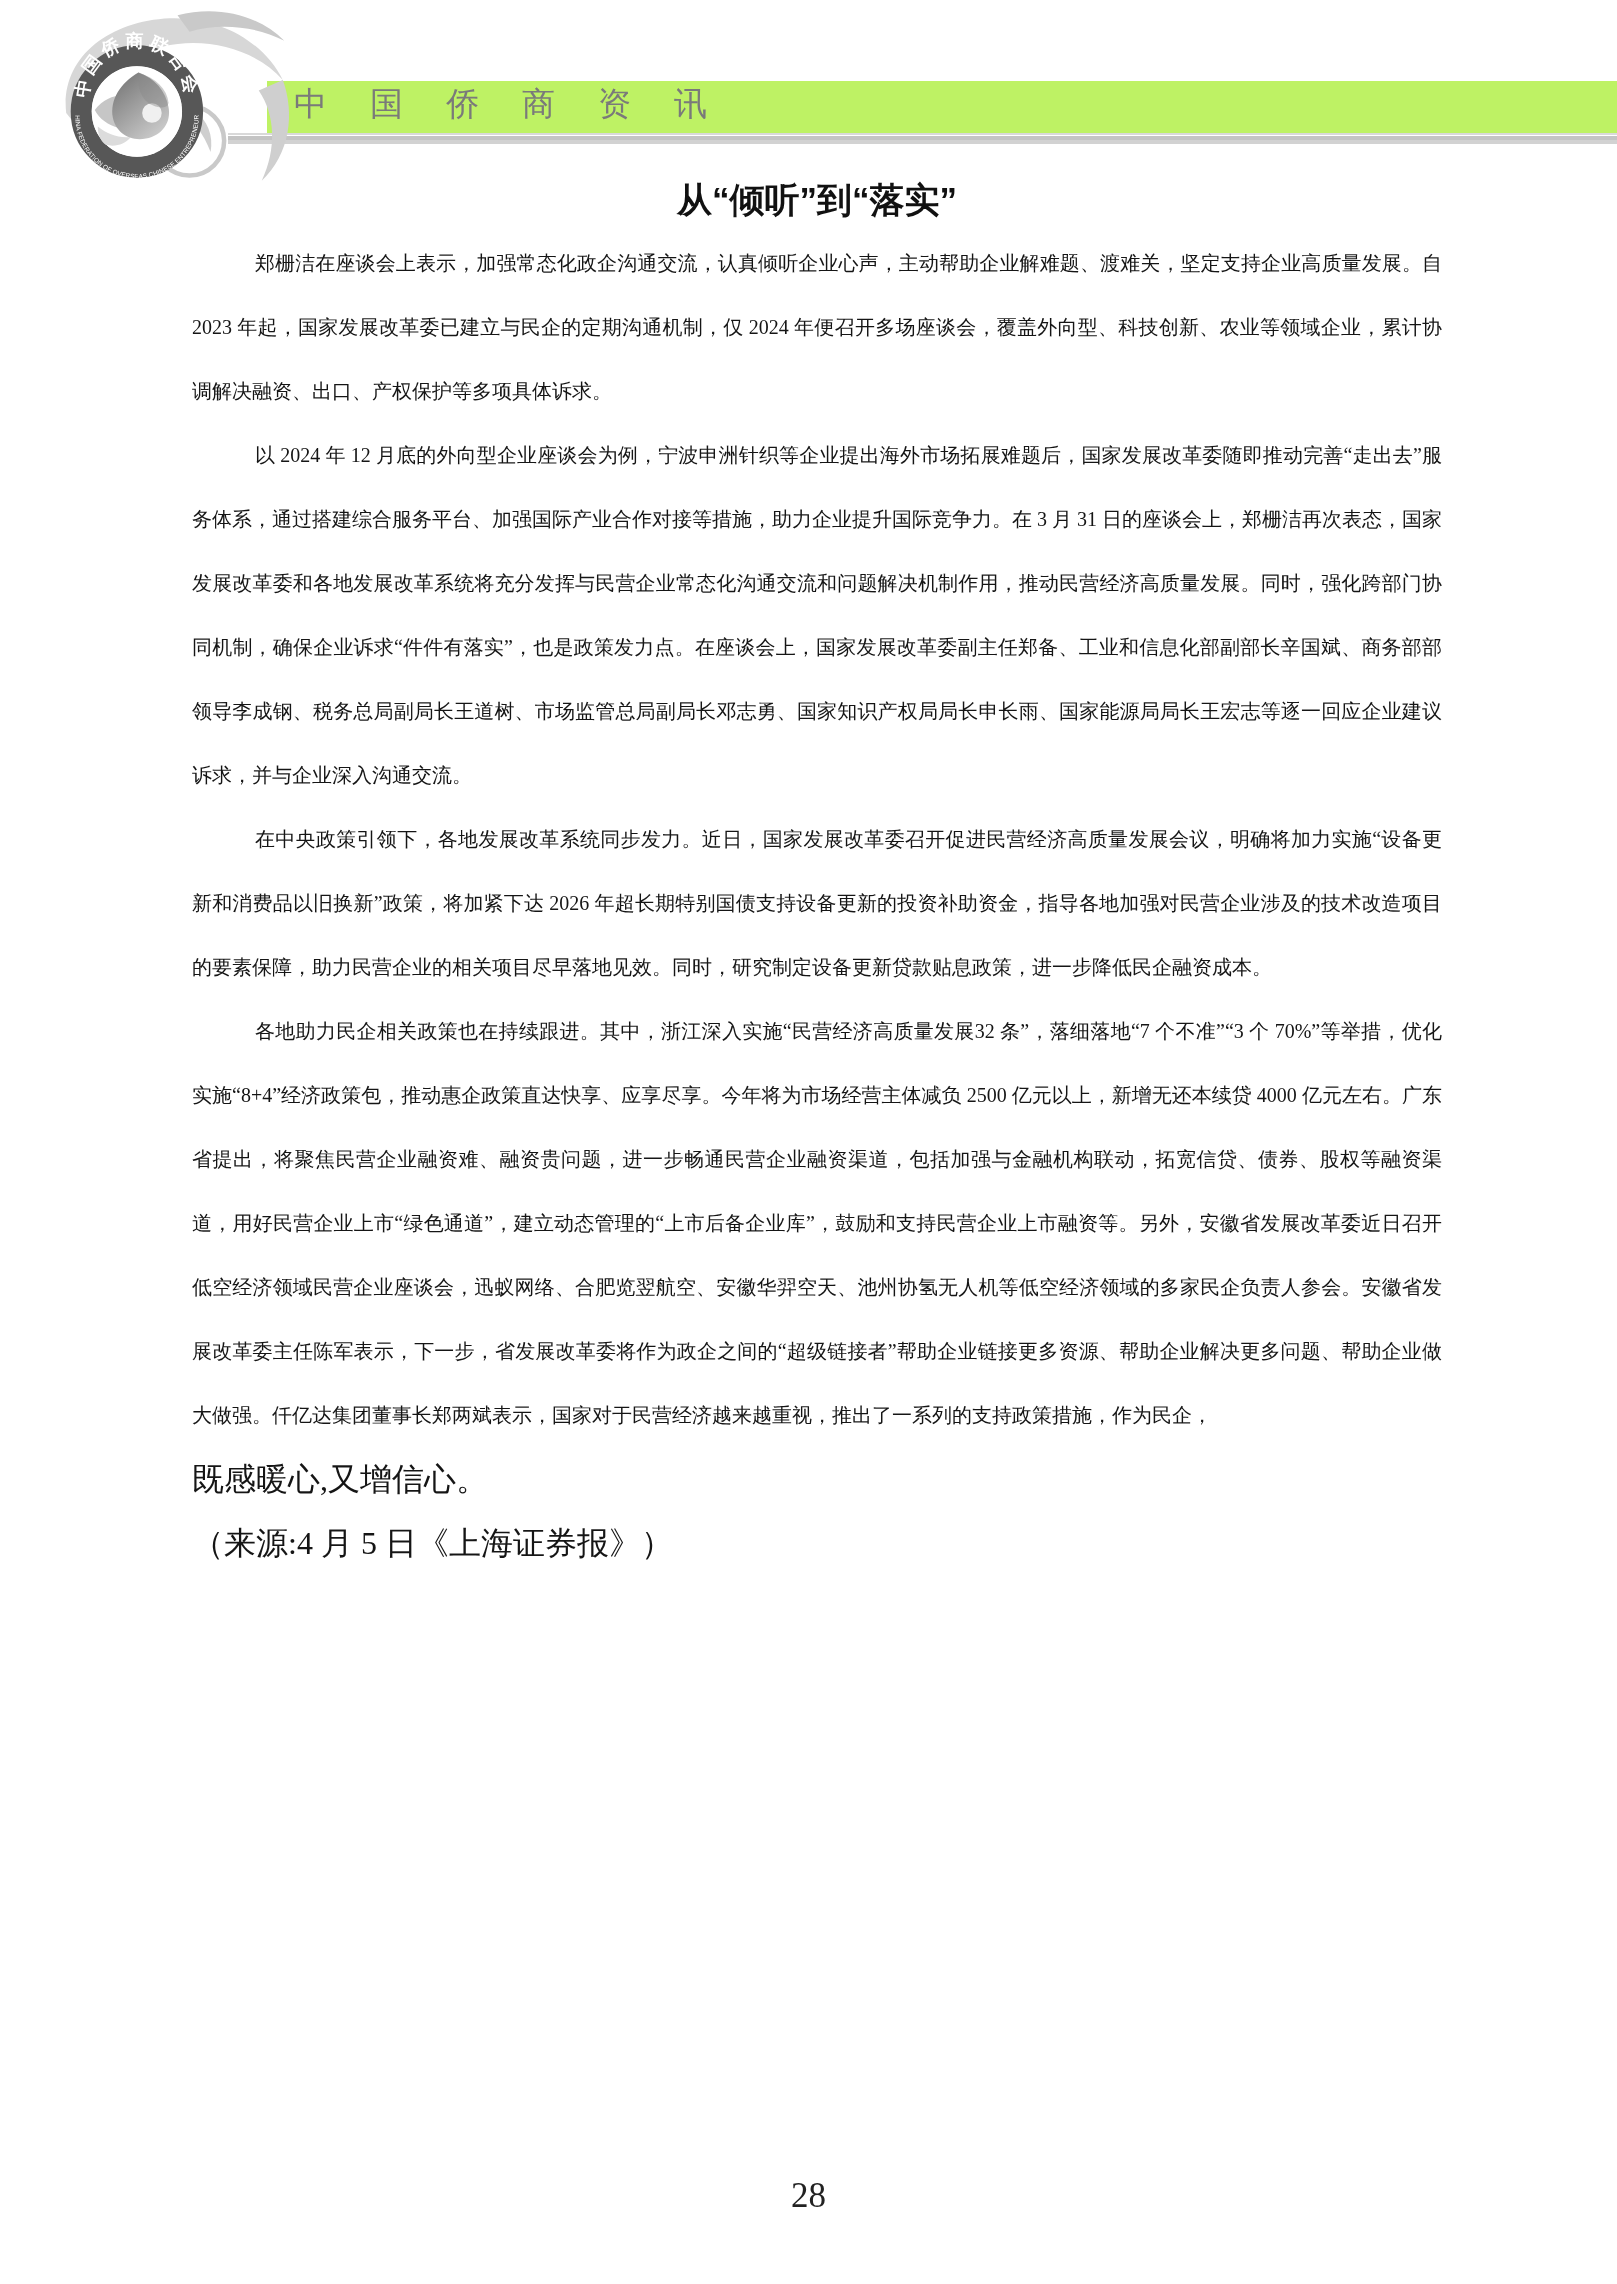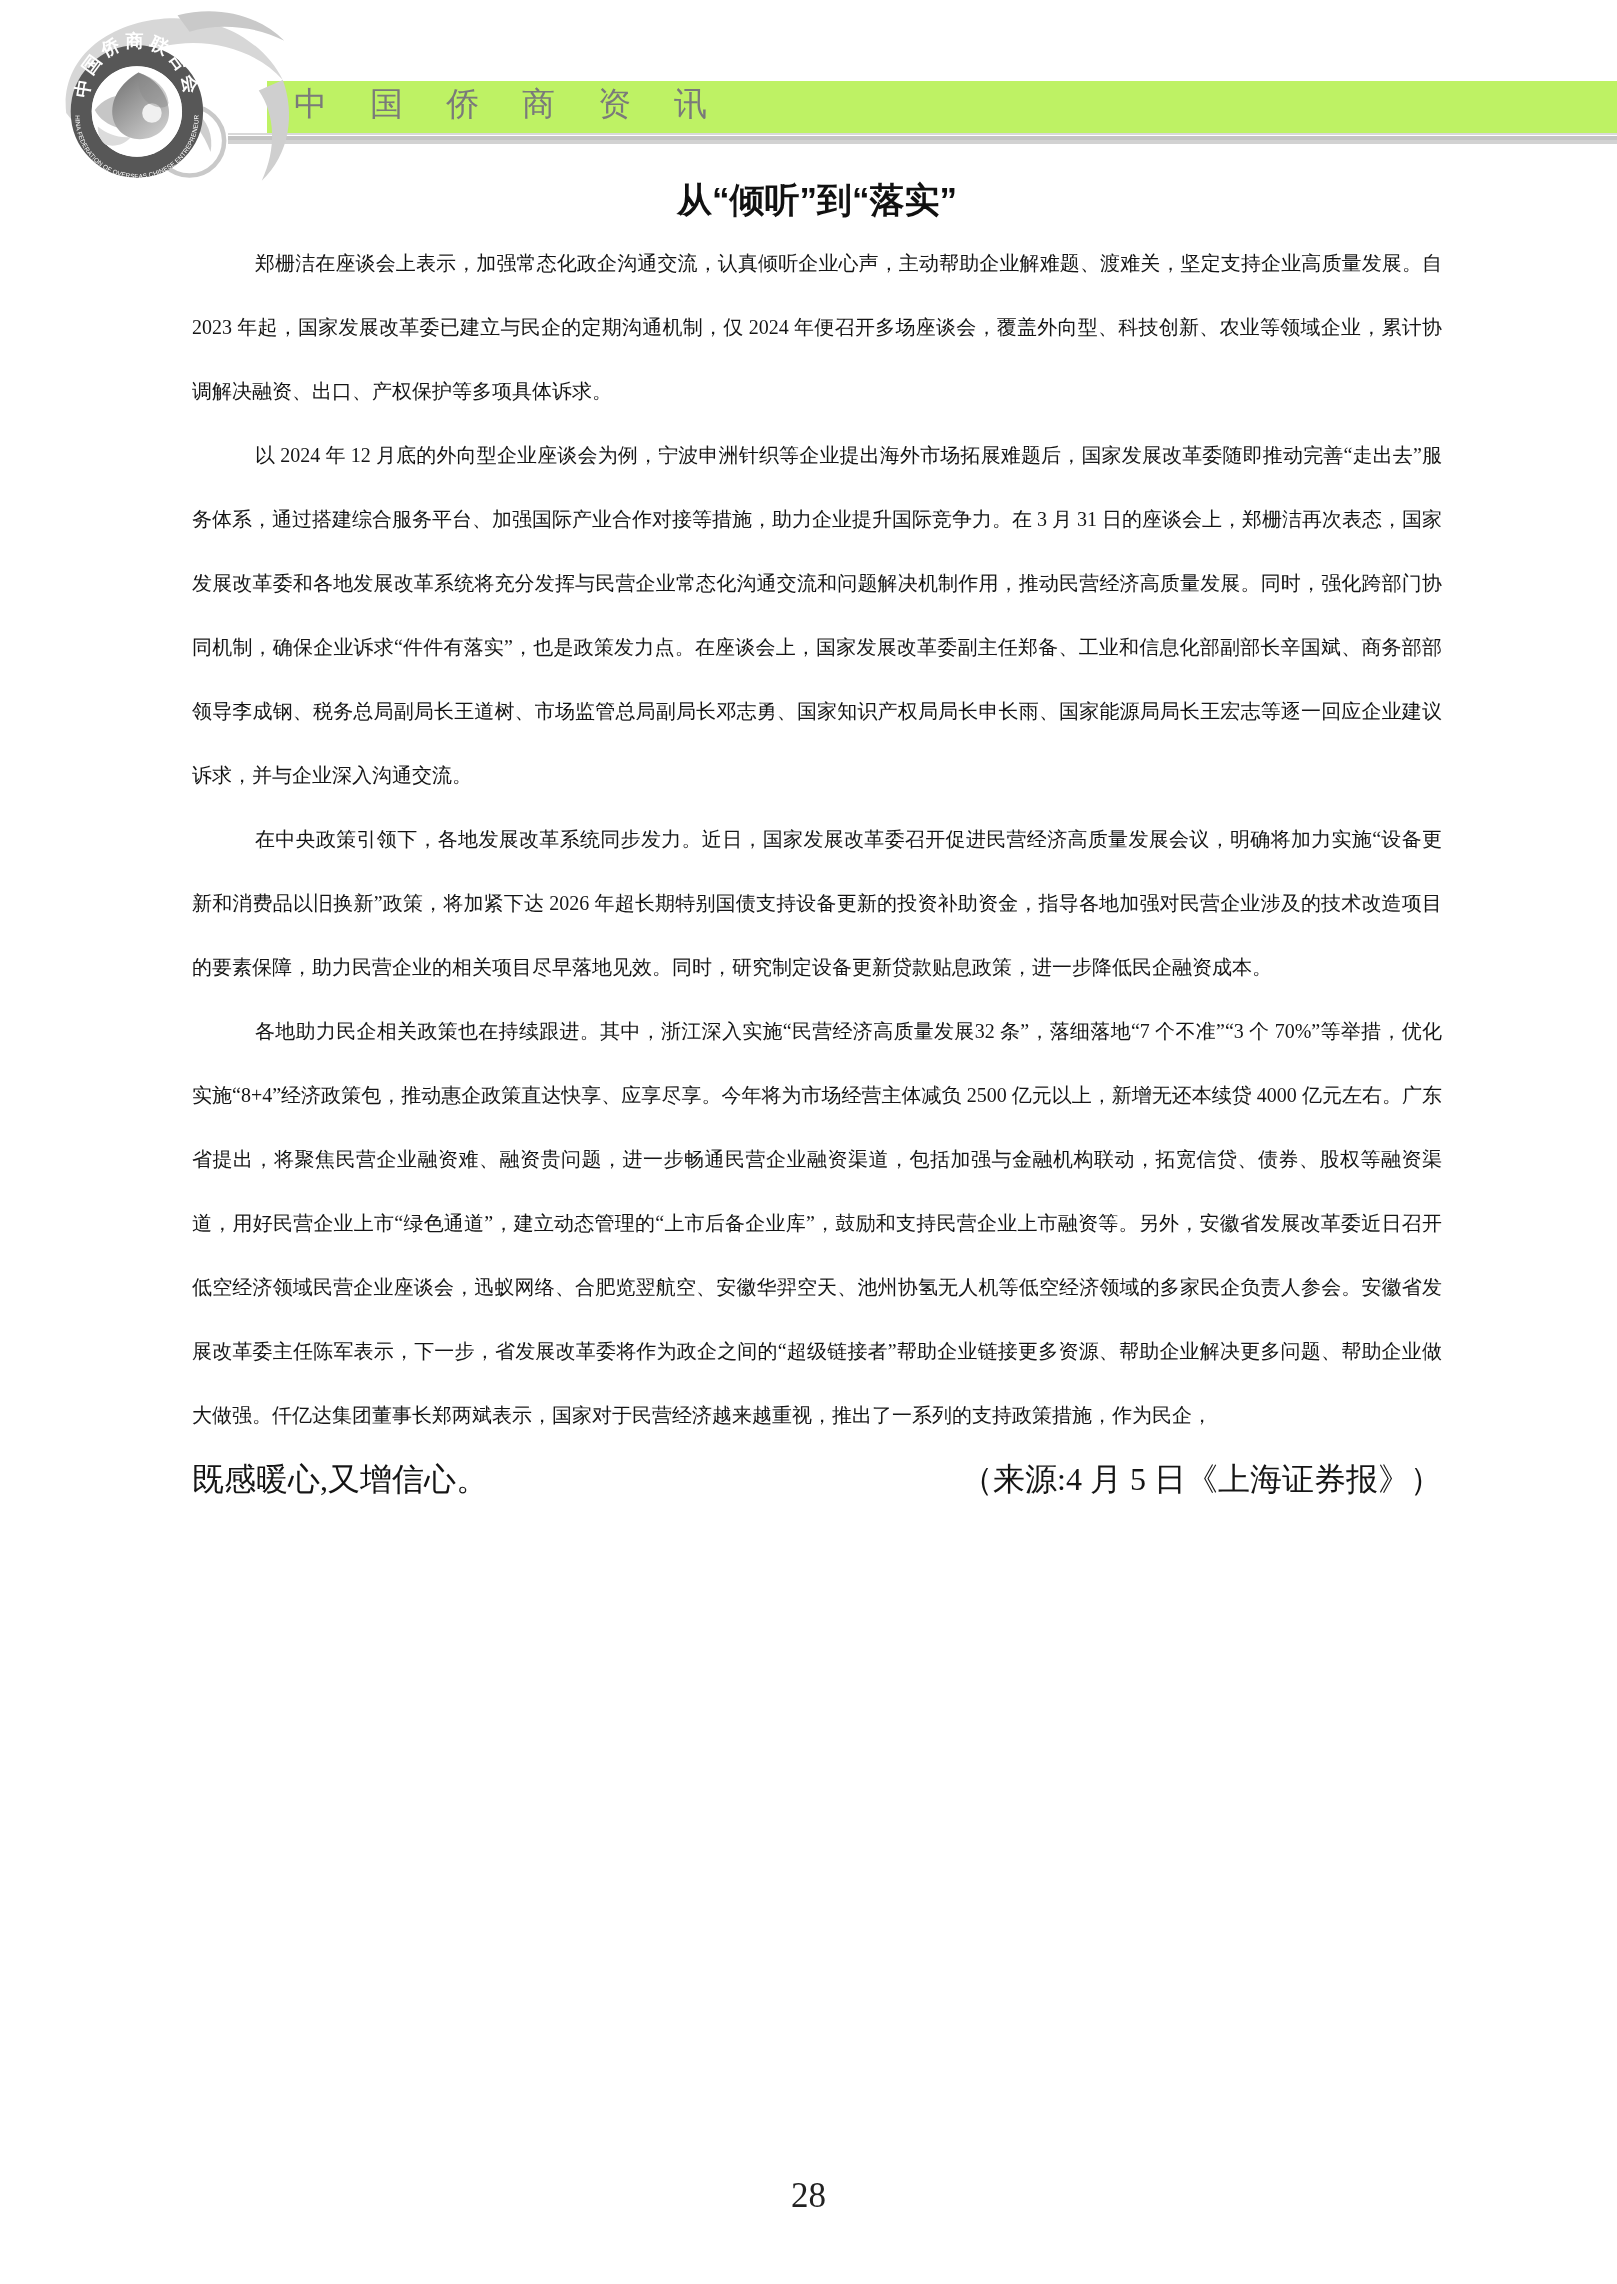--- a/index.html
+++ b/index.html
@@ -75,20 +75,21 @@
     color: #111111;
     font-family: "Liberation Sans", "DejaVu Sans", sans-serif;
   }
   .final-line {
     display: flex;
     justify-content: space-between;
     align-items: baseline;
     font-size: 32px;
     line-height: 64px;
     color: #151515;
+    flex-direction: column;
   }
   .page-number {
     position: absolute;
     left: 0; right: 0; top: 2176px;
     text-align: center;
     font-size: 35px;
     color: #222222;
   }
 </style>
 </head>

